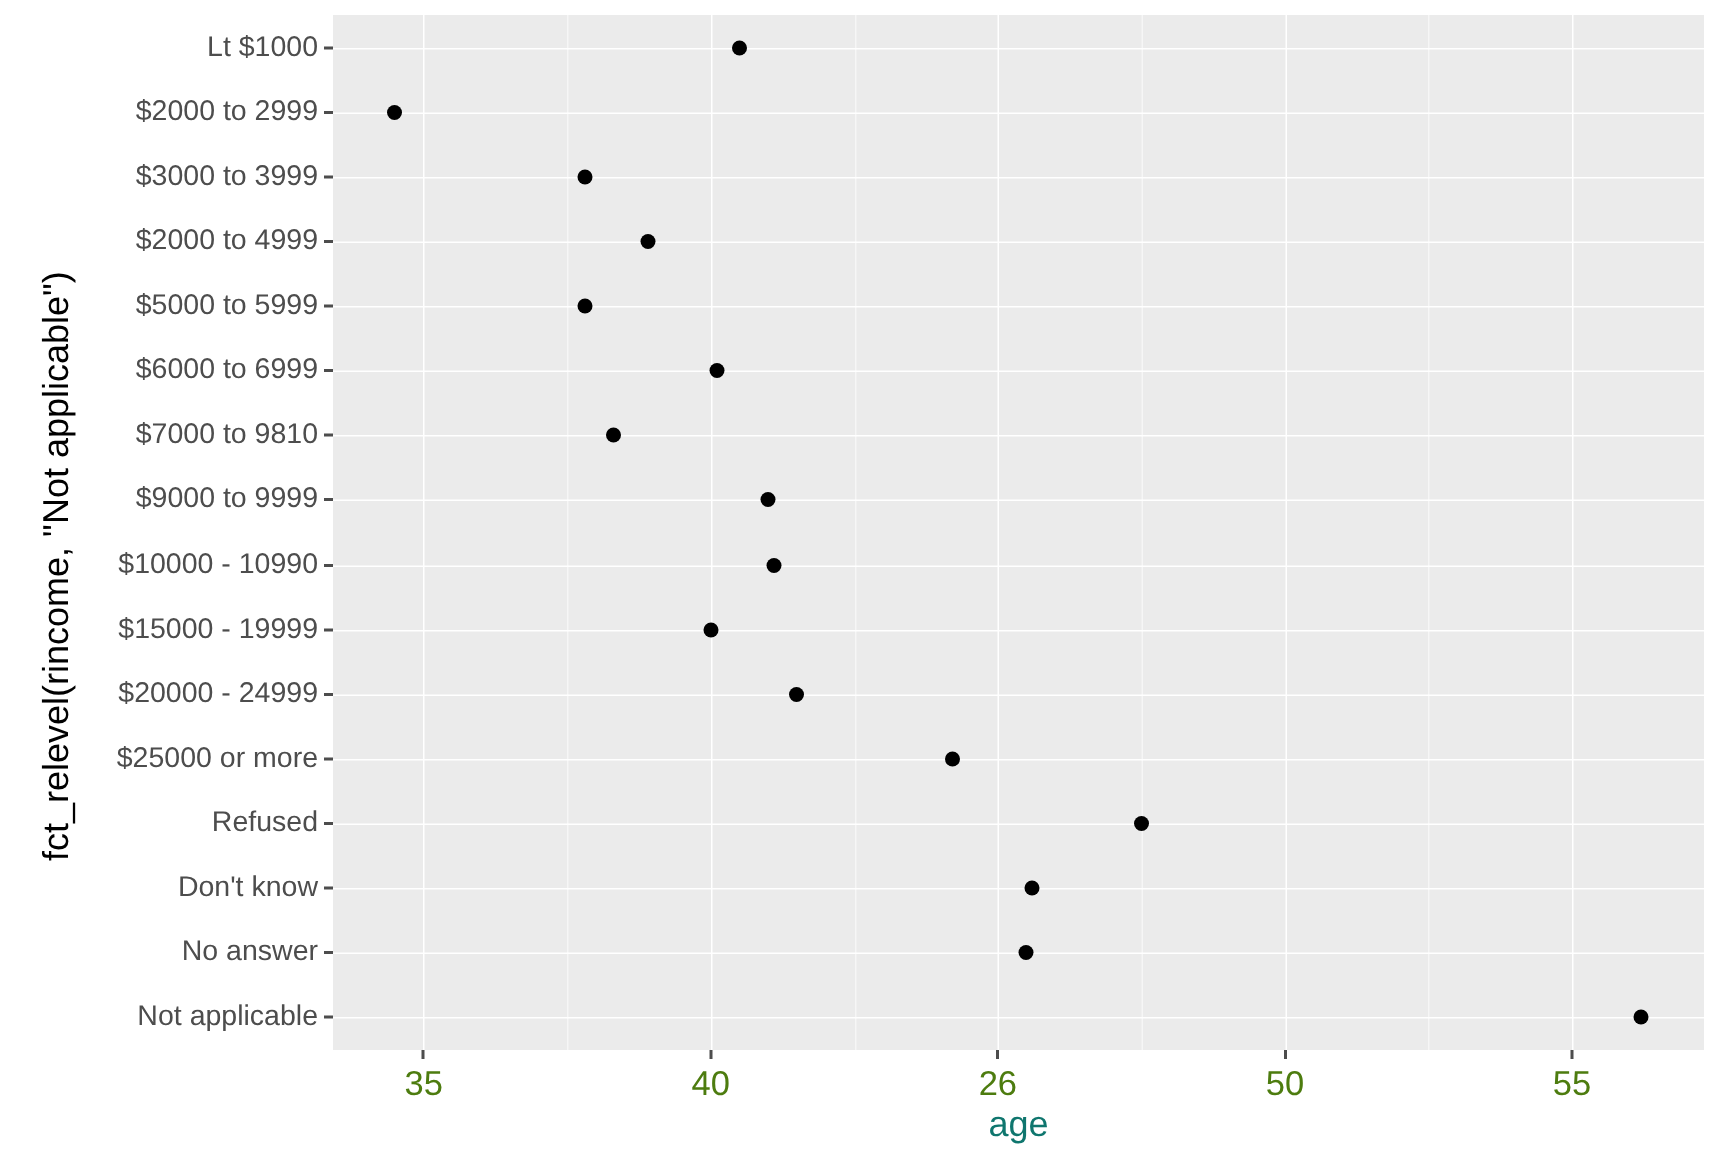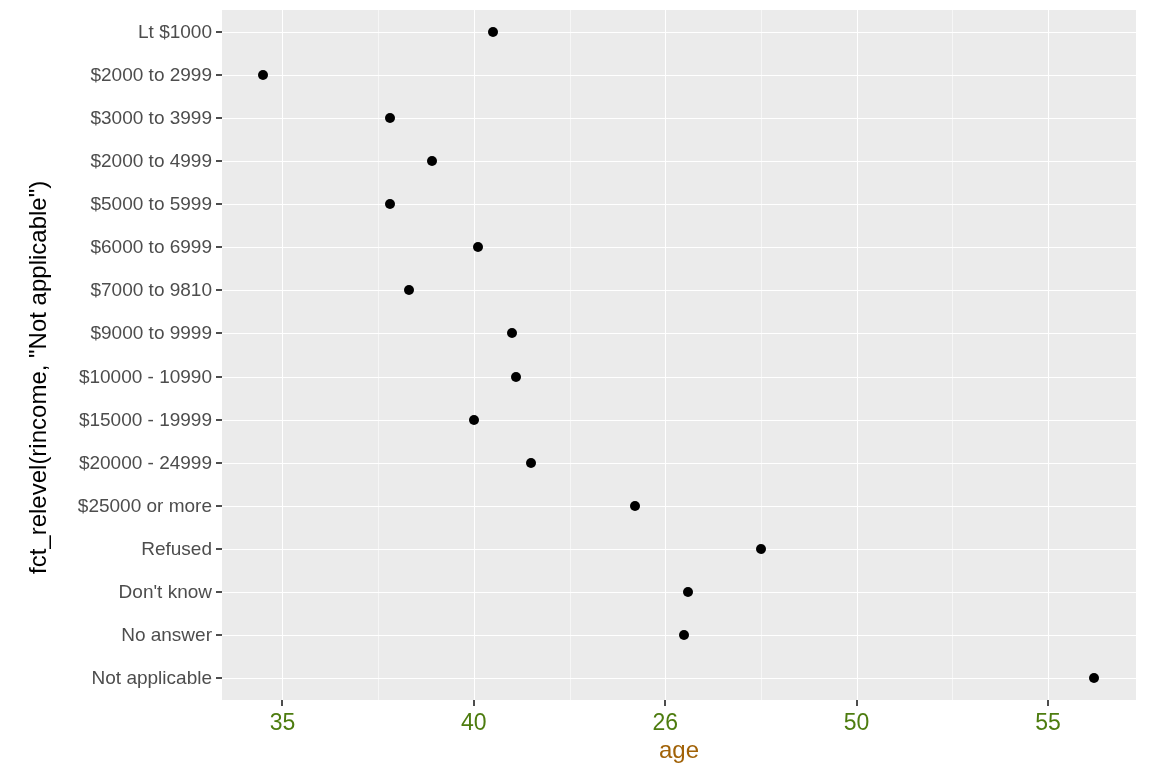--- a/index.html
+++ b/index.html
@@ -81,21 +81,21 @@
     top: 0;
     transform: translateY(-50%);
     font-size: 19px;
     color: #4d4d4d;
     white-space: nowrap;
     text-align: right;
   }
   .axis-title-x {
     position: absolute;
     font-size: 24px;
-    color: #a16207;
+    color: #0f766e;
     white-space: nowrap;
   }
   .axis-title-y {
     position: absolute;
     font-size: 24px;
     color: #000000;
     white-space: nowrap;
     transform-origin: left top;
     transform: rotate(-90deg);
   }

